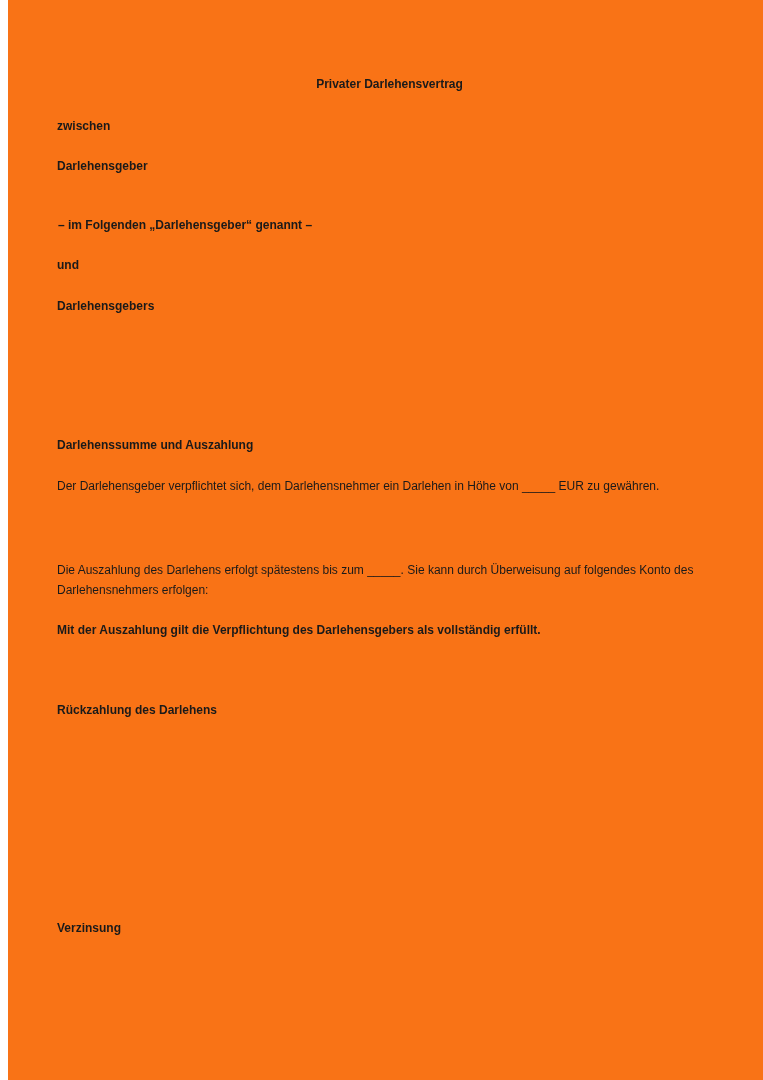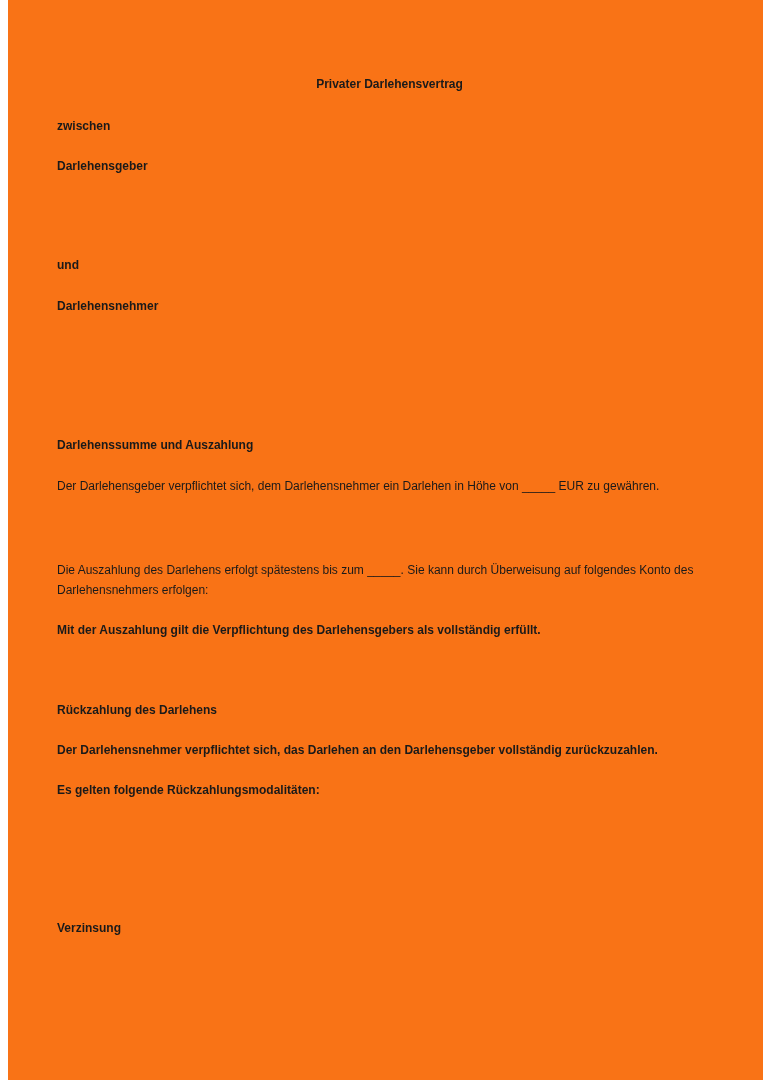--- a/index.html
+++ b/index.html
@@ -52,35 +52,34 @@
 <body>
 
 <div class="page">
 
   <div class="title" style="top:74px;">Privater Darlehensvertrag</div>
 
   <div class="line" style="top:116px;">zwischen</div>
 
   <div class="line bold" style="top:156px;">Darlehensgeber</div>
 
+  <div class="line" style="top:215px; left:50px;">– im Folgenden „Darlehensgeber“ genannt –</div>
 
   <div class="line" style="top:255px;">und</div>
 
-  <div class="line bold" style="top:296px;">Darlehensnehmer</div>
+  <div class="line bold" style="top:296px;">Darlehensgebers</div>
 
 
   <div class="line bold" style="top:435px;">Darlehenssumme und Auszahlung</div>
 
   <div class="para" style="top:476px;">Der Darlehensgeber verpflichtet sich, dem Darlehensnehmer ein Darlehen in Höhe von _____ EUR zu gewähren.</div>
 
   <div class="para" style="top:560px;">Die Auszahlung des Darlehens erfolgt spätestens bis zum _____. Sie kann durch Überweisung auf folgendes Konto des Darlehensnehmers erfolgen:</div>
 
   <div class="line" style="top:620px;">Mit der Auszahlung gilt die Verpflichtung des Darlehensgebers als vollständig erfüllt.</div>
 
   <div class="line bold" style="top:700px;">Rückzahlung des Darlehens</div>
 
-  <div class="line" style="top:740px;">Der Darlehensnehmer verpflichtet sich, das Darlehen an den Darlehensgeber vollständig zurückzuzahlen.</div>
 
-  <div class="line" style="top:780px;">Es gelten folgende Rückzahlungsmodalitäten:</div>
 
   <div class="line bold" style="top:918px;">Verzinsung</div>
 
 </div>
 
 </body></html>

